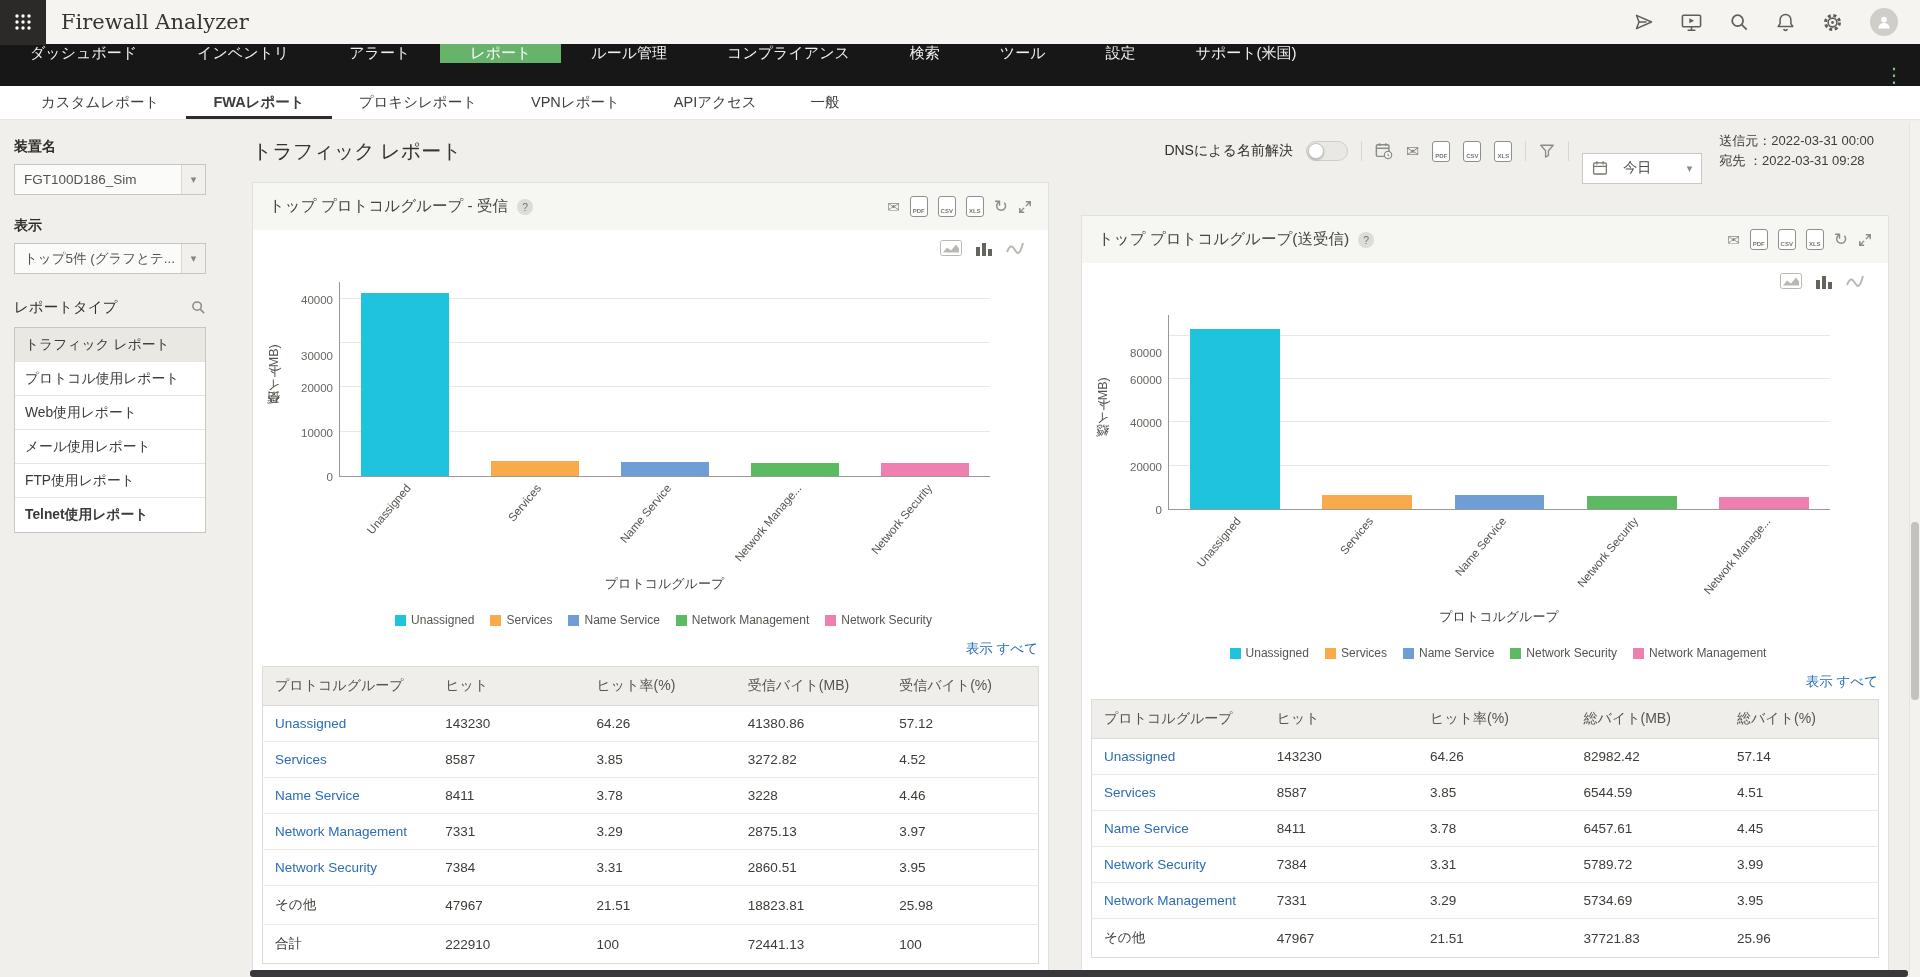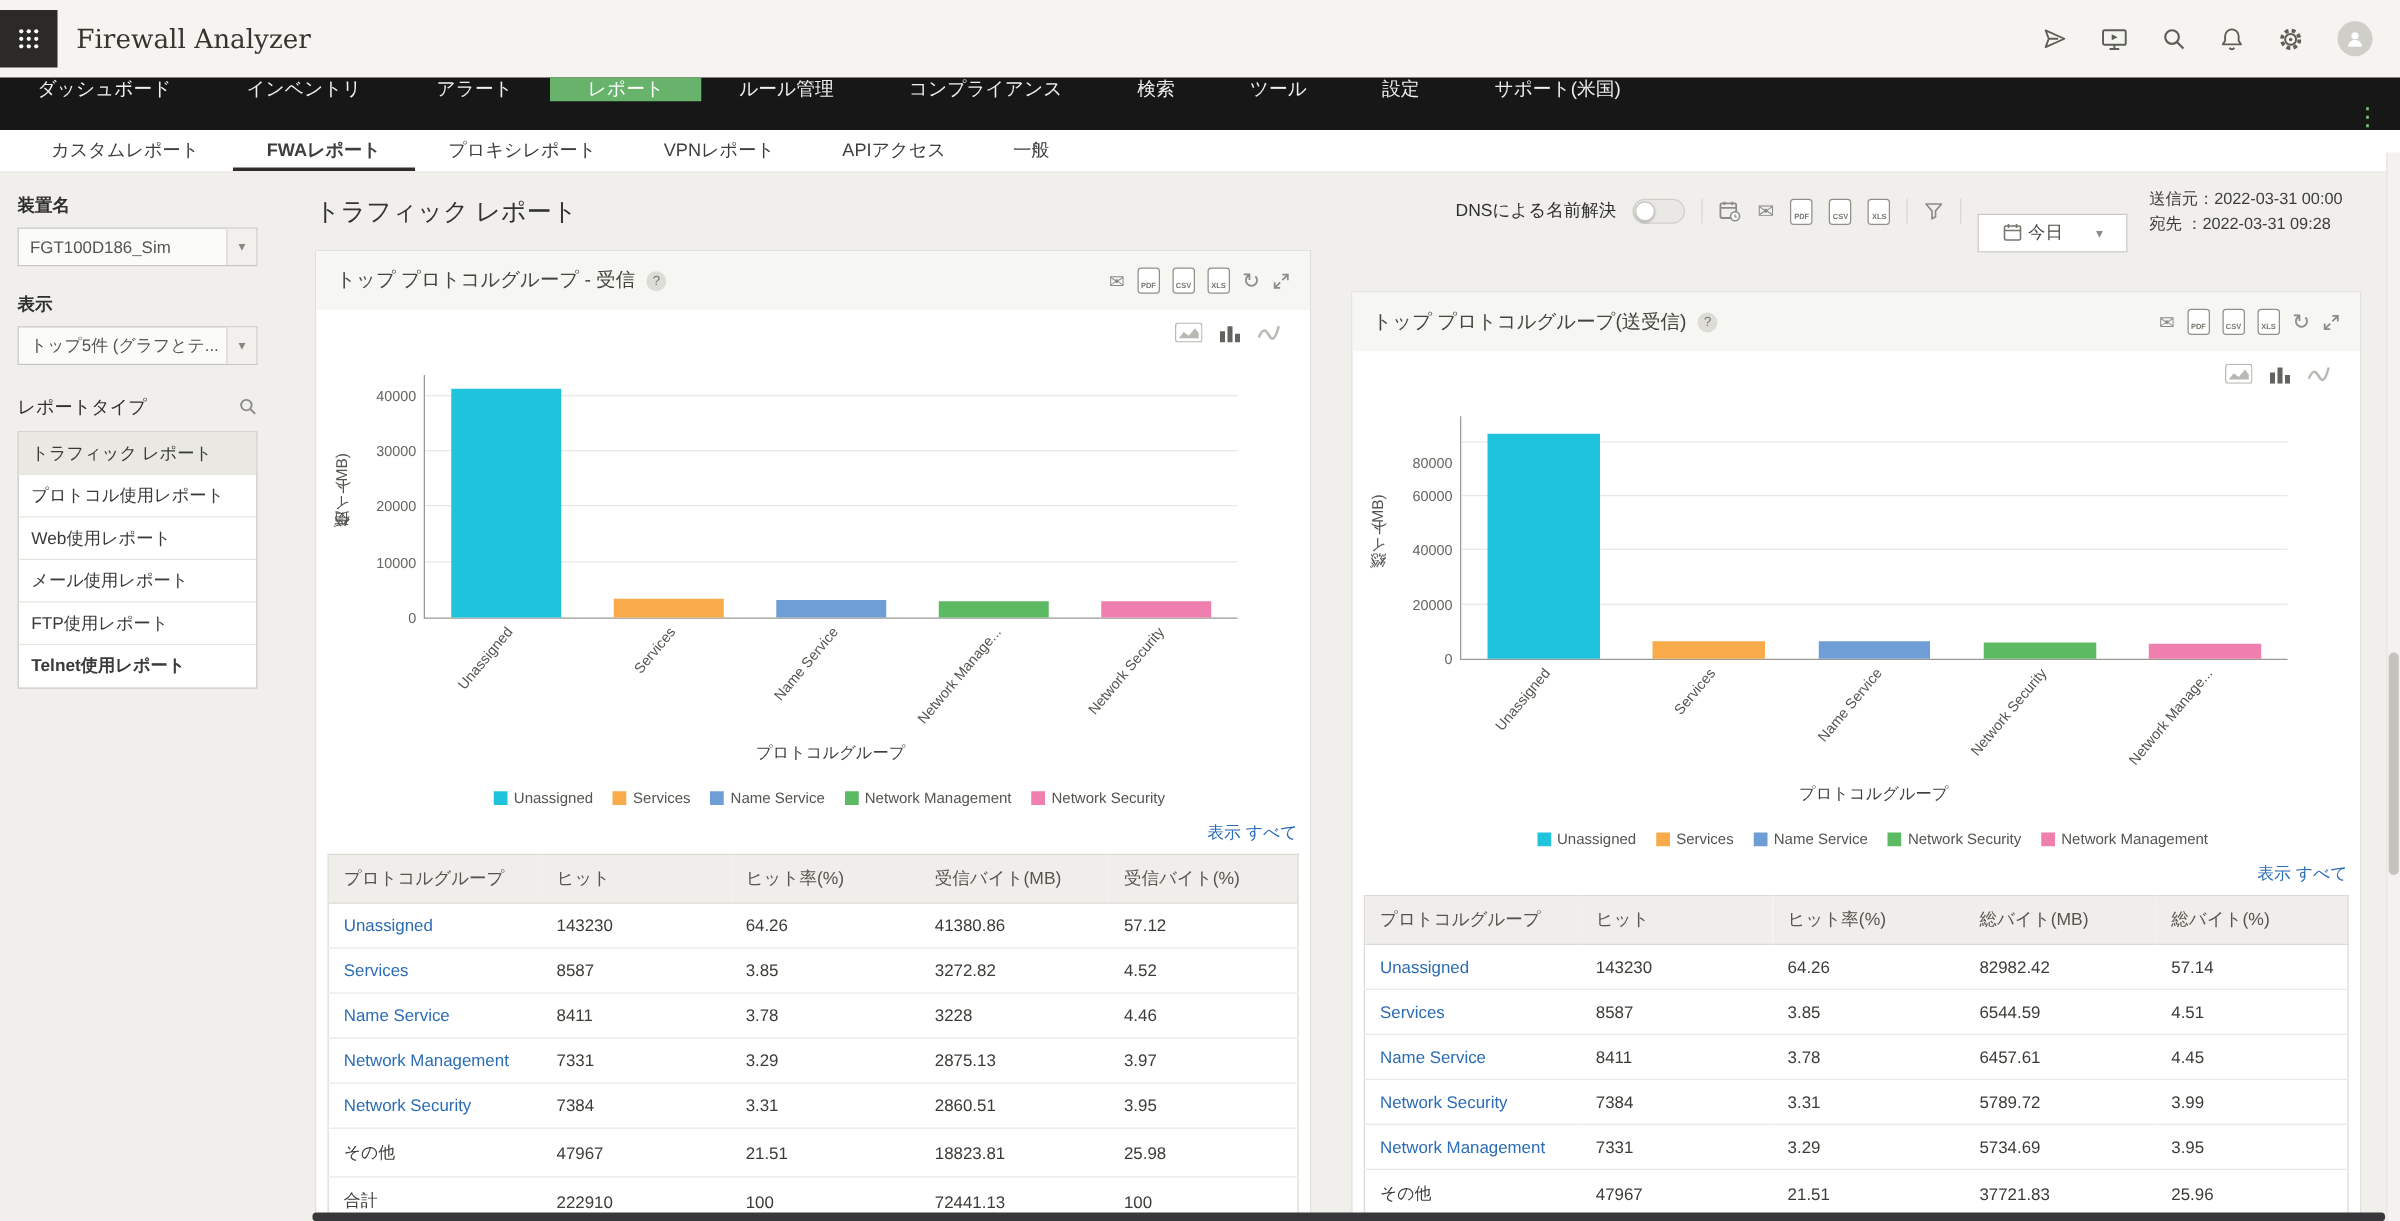--- a/index.html
+++ b/index.html
@@ -1,21 +1,21 @@
 <!DOCTYPE html>
 <html><head>
 <meta charset="utf-8">
 <style>
   * { box-sizing: border-box; margin: 0; padding: 0; }
   html, body { width: 1920px; height: 977px; }
   body { font-family: "Liberation Sans", "DejaVu Sans", sans-serif; background: #f0efeb; overflow: hidden; }
   .page { position: relative; width: 1920px; height: 977px; overflow: hidden; background: #f0efeb; }
 
   
-  .app-header { height: 62px; background: #f5f4f0; display: flex; align-items: center; }
+  .app-header { height: 44px; background: #f5f4f0; display: flex; align-items: center; }
   .apps-btn { width: 46px; height: 46px; background: #2b2a28; display: flex; align-items: center; justify-content: center; cursor: pointer; flex: 0 0 46px; }
   .app-title { font-family: "DejaVu Serif", serif; font-size: 21px; color: #35342f; margin-left: 15px; font-weight: 500; }
   .header-icons { margin-left: auto; display: flex; align-items: center; gap: 27px; padding-right: 22px; }
   .hd-icon { display: flex; align-items: center; cursor: pointer; }
   .avatar { width: 28px; height: 28px; border-radius: 50%; background: #cfcec8; display: flex; align-items: center; justify-content: center; cursor: pointer; }
 
   
   .topnav { height: 42px; background: #171717; display: flex; align-items: stretch; flex-direction: column; }
   .topnav-items { display: flex; align-items: stretch; }
   .topnav-item { display: flex; align-items: center; padding: 0 30px; color: #f0f0ee; font-size: 15px; cursor: pointer; white-space: nowrap; }
@@ -45,21 +45,21 @@
   .main { flex: 1; min-width: 0; padding-left: 34px; overflow: hidden; }
   .main-header { display: flex; align-items: center; height: 62px; padding-right: 46px; }
   .page-title { font-size: 20px; font-weight: normal; color: #33332f; }
   .main-tools { margin-left: auto; display: flex; align-items: center; gap: 13px; }
   .dns-label { font-size: 14px; color: #2f2f2c; }
   .toggle { width: 42px; height: 20px; border-radius: 10px; background: #e9e8e4; border: 1px solid #cfcec8; position: relative; cursor: pointer; }
   .knob { position: absolute; left: 1px; top: 1px; width: 16px; height: 16px; border-radius: 50%; background: #fff; border: 1px solid #c6c5bf; box-shadow: 0 1px 2px rgba(0,0,0,.25); }
   .tool-sep { width: 1px; height: 20px; background: #d8d7d1; }
   .mt-icon { color: #8b8b87; display: flex; align-items: center; cursor: pointer; font-size: 16px; }
   .doc-icon { width: 18px; height: 21px; border: 1.5px solid #90908b; border-radius: 3px; font-size: 6px; font-weight: bold; color: #77776f; display: flex; align-items: flex-end; justify-content: center; padding-bottom: 2px; cursor: pointer; background: #fff; }
-  .period-select { height: 31px; min-width: 120px; background: #fff; border: 1px solid #c9c8c2; display: flex; align-items: center; gap: 4px; padding: 0 19px; font-size: 14px; color: #4a4a46; cursor: pointer; margin-top: 34px; }
+  .period-select { height: 31px; min-width: 120px; background: #fff; border: 1px solid #c9c8c2; display: flex; align-items: center; gap: 15px; padding: 0 9px; font-size: 14px; color: #4a4a46; cursor: pointer; margin-top: 34px; }
   .caret { color: #8b8b87; font-size: 11px; margin-left: auto; }
   .date-range { font-size: 13px; color: #3c3c38; line-height: 1.55; margin-left: 4px; white-space: nowrap; }
 
   
   .panels { display: flex; gap: 32px; align-items: flex-start; }
   .panel { background: #fff; border: 1px solid #e1e0da; width: 797px; flex: 0 0 auto; }
   .panels .panel:nth-child(2) { width: 808px; margin-top: 33px; }
   .panel-header { display: flex; align-items: center; background: #f6f6f2; padding: 13px 16px; }
   .panel-title { font-size: 15.5px; color: #45443f; }
   .help-badge { width: 16px; height: 16px; border-radius: 50%; background: #dddcd6; color: #75746e; font-size: 10.5px; display: flex; align-items: center; justify-content: center; margin-left: 9px; cursor: pointer; flex: 0 0 16px; }
@@ -309,21 +309,21 @@
     <div class="chart-flex">
       <div class="ylabel">受信バイト(MB)</div>
       <div class="plot-col">
         <div class="plot">
                   <div class="ytick" style="bottom: -7px;">0</div>
                   <div class="gridline" style="bottom: 44px;"></div>
                   <div class="ytick" style="bottom: 37px;">10000</div>
                   <div class="gridline" style="bottom: 89px;"></div>
                   <div class="ytick" style="bottom: 82px;">20000</div>
                   <div class="gridline" style="bottom: 133px;"></div>
-                  <div class="ytick" style="bottom: 126px;">30000</div>
+                  <div class="ytick" style="bottom: 114px;">30000</div>
                   <div class="gridline" style="bottom: 177px;"></div>
                   <div class="ytick" style="bottom: 170px;">40000</div>
                   <div class="bar" style="left: calc(3.2%); width: 13.6%; height: 183px; background: rgb(31, 196, 220);"></div>
                   <div class="bar" style="left: calc(23.2%); width: 13.6%; height: 15px; background: rgb(249, 171, 75);"></div>
                   <div class="bar" style="left: calc(43.2%); width: 13.6%; height: 14px; background: rgb(111, 158, 214);"></div>
                   <div class="bar" style="left: calc(63.2%); width: 13.6%; height: 13px; background: rgb(92, 186, 99);"></div>
                   <div class="bar" style="left: calc(83.2%); width: 13.6%; height: 13px; background: rgb(238, 127, 174);"></div>
                 </div>
         <div class="xlabels">
                   <span class="xlabel-anchor" style="left: 10%;">

